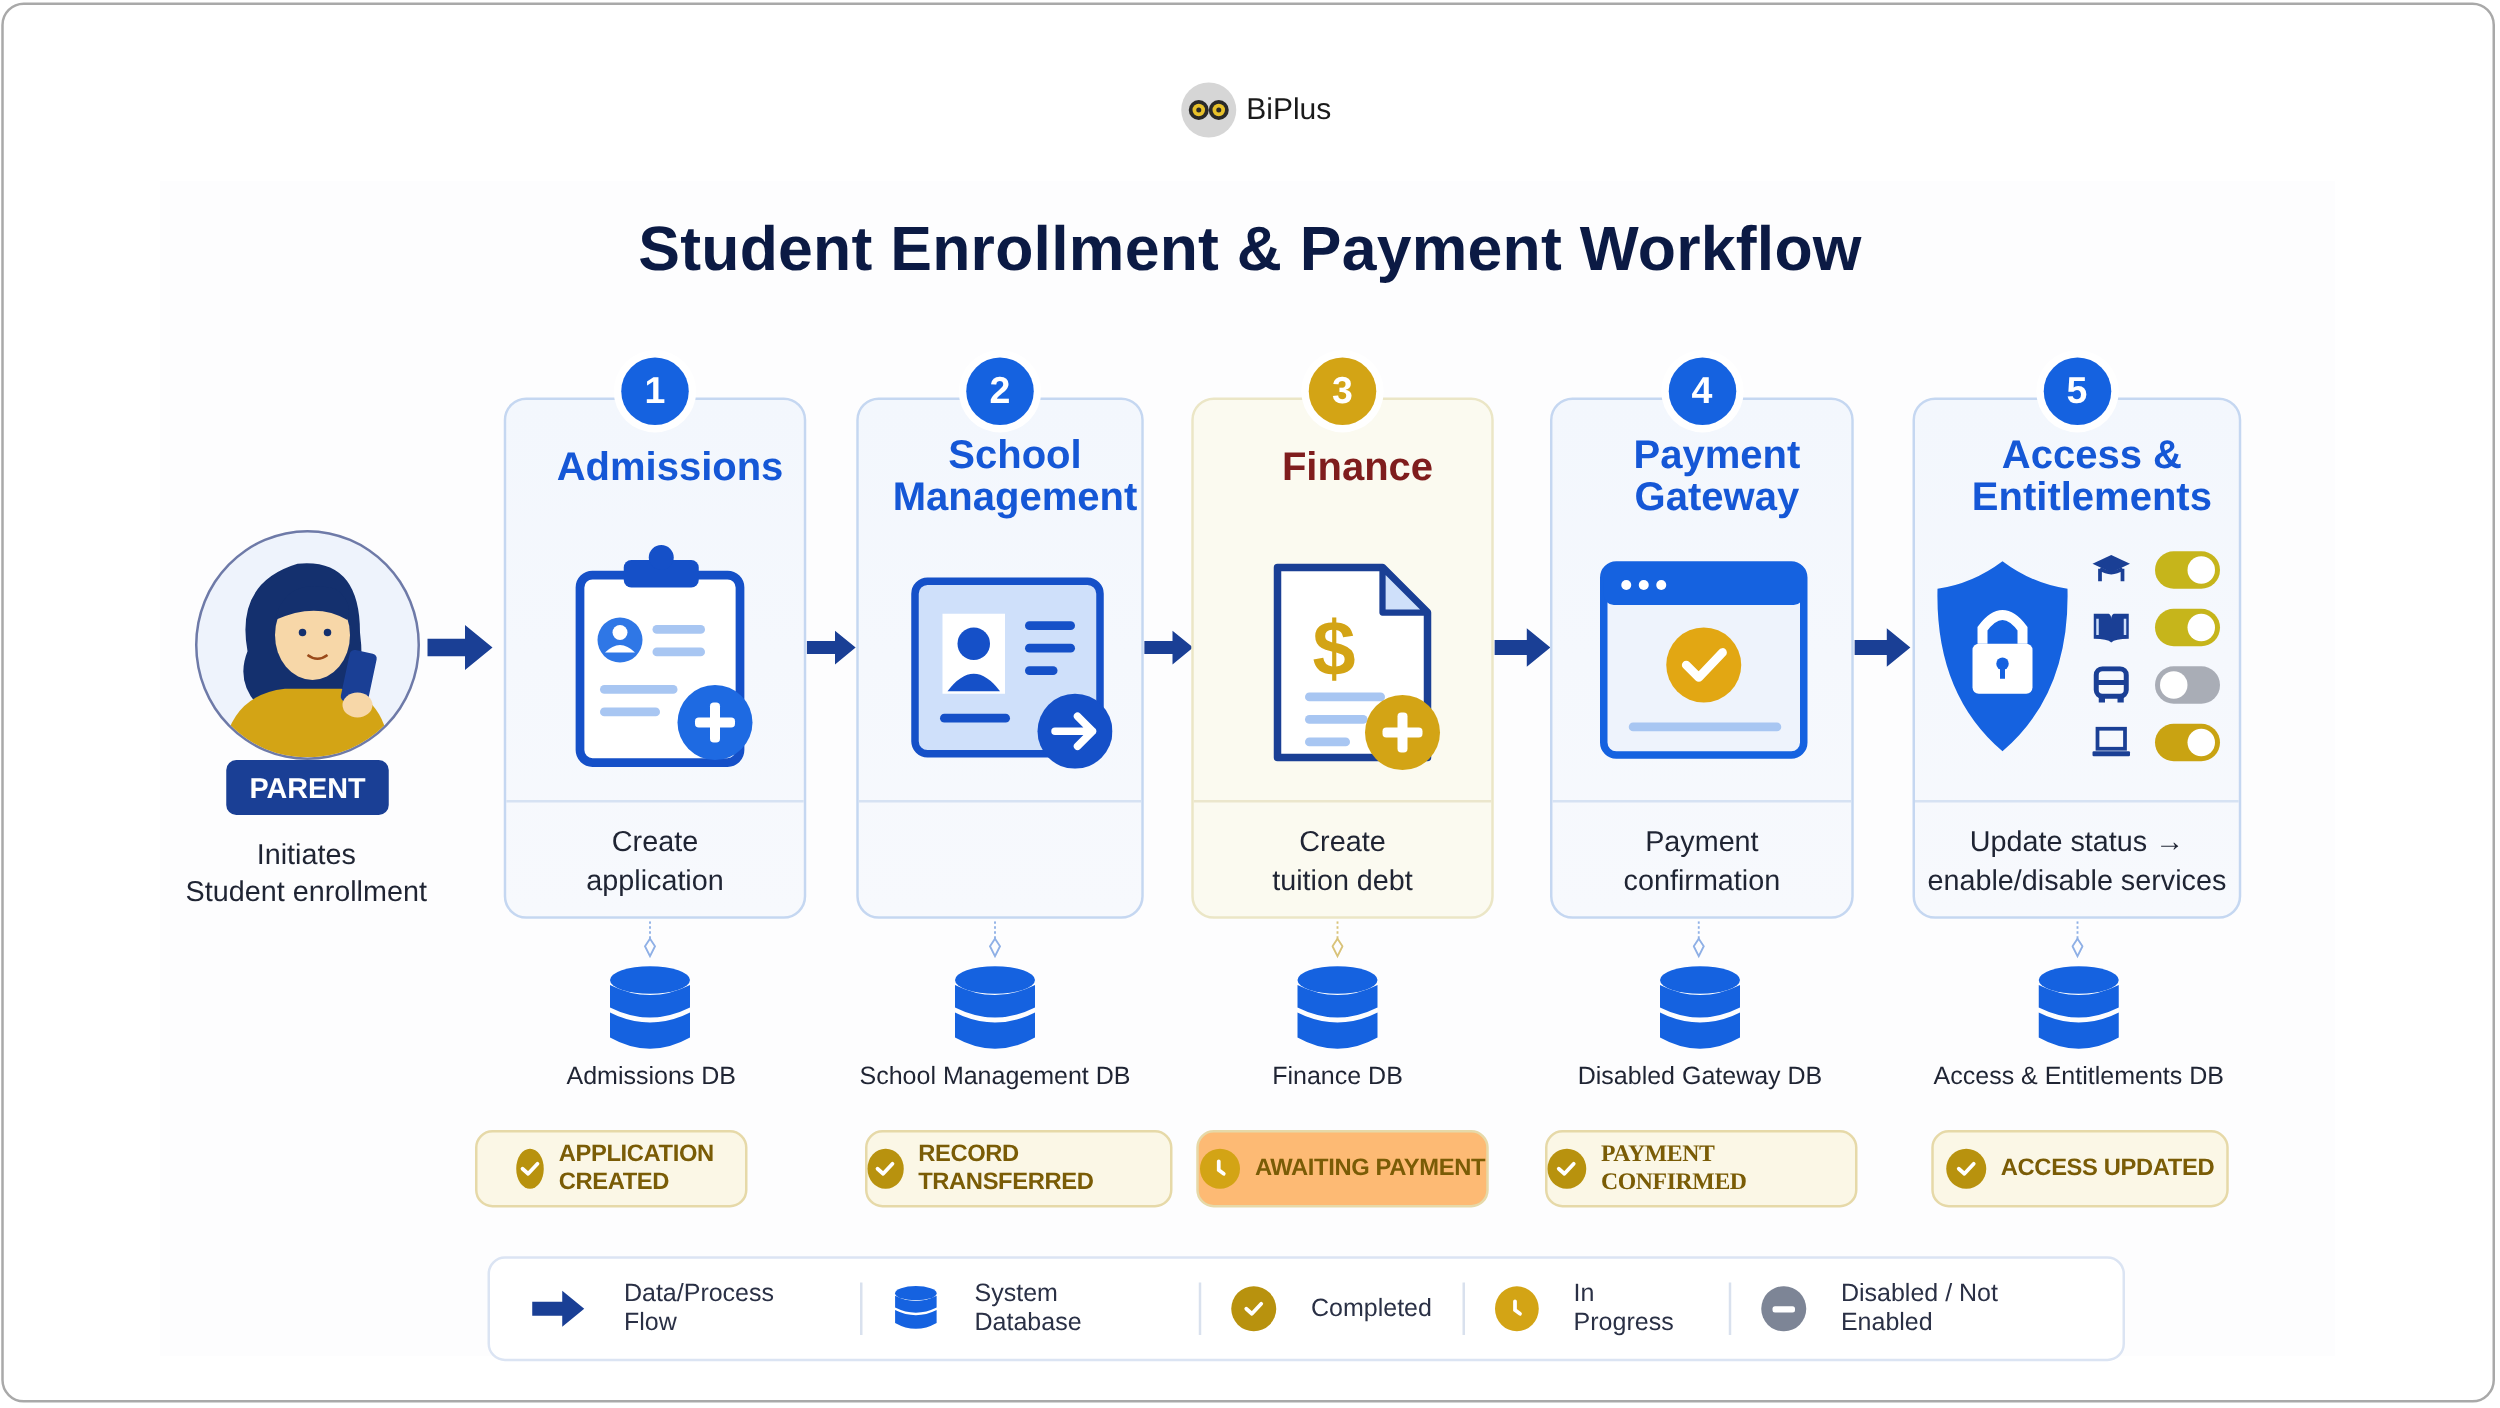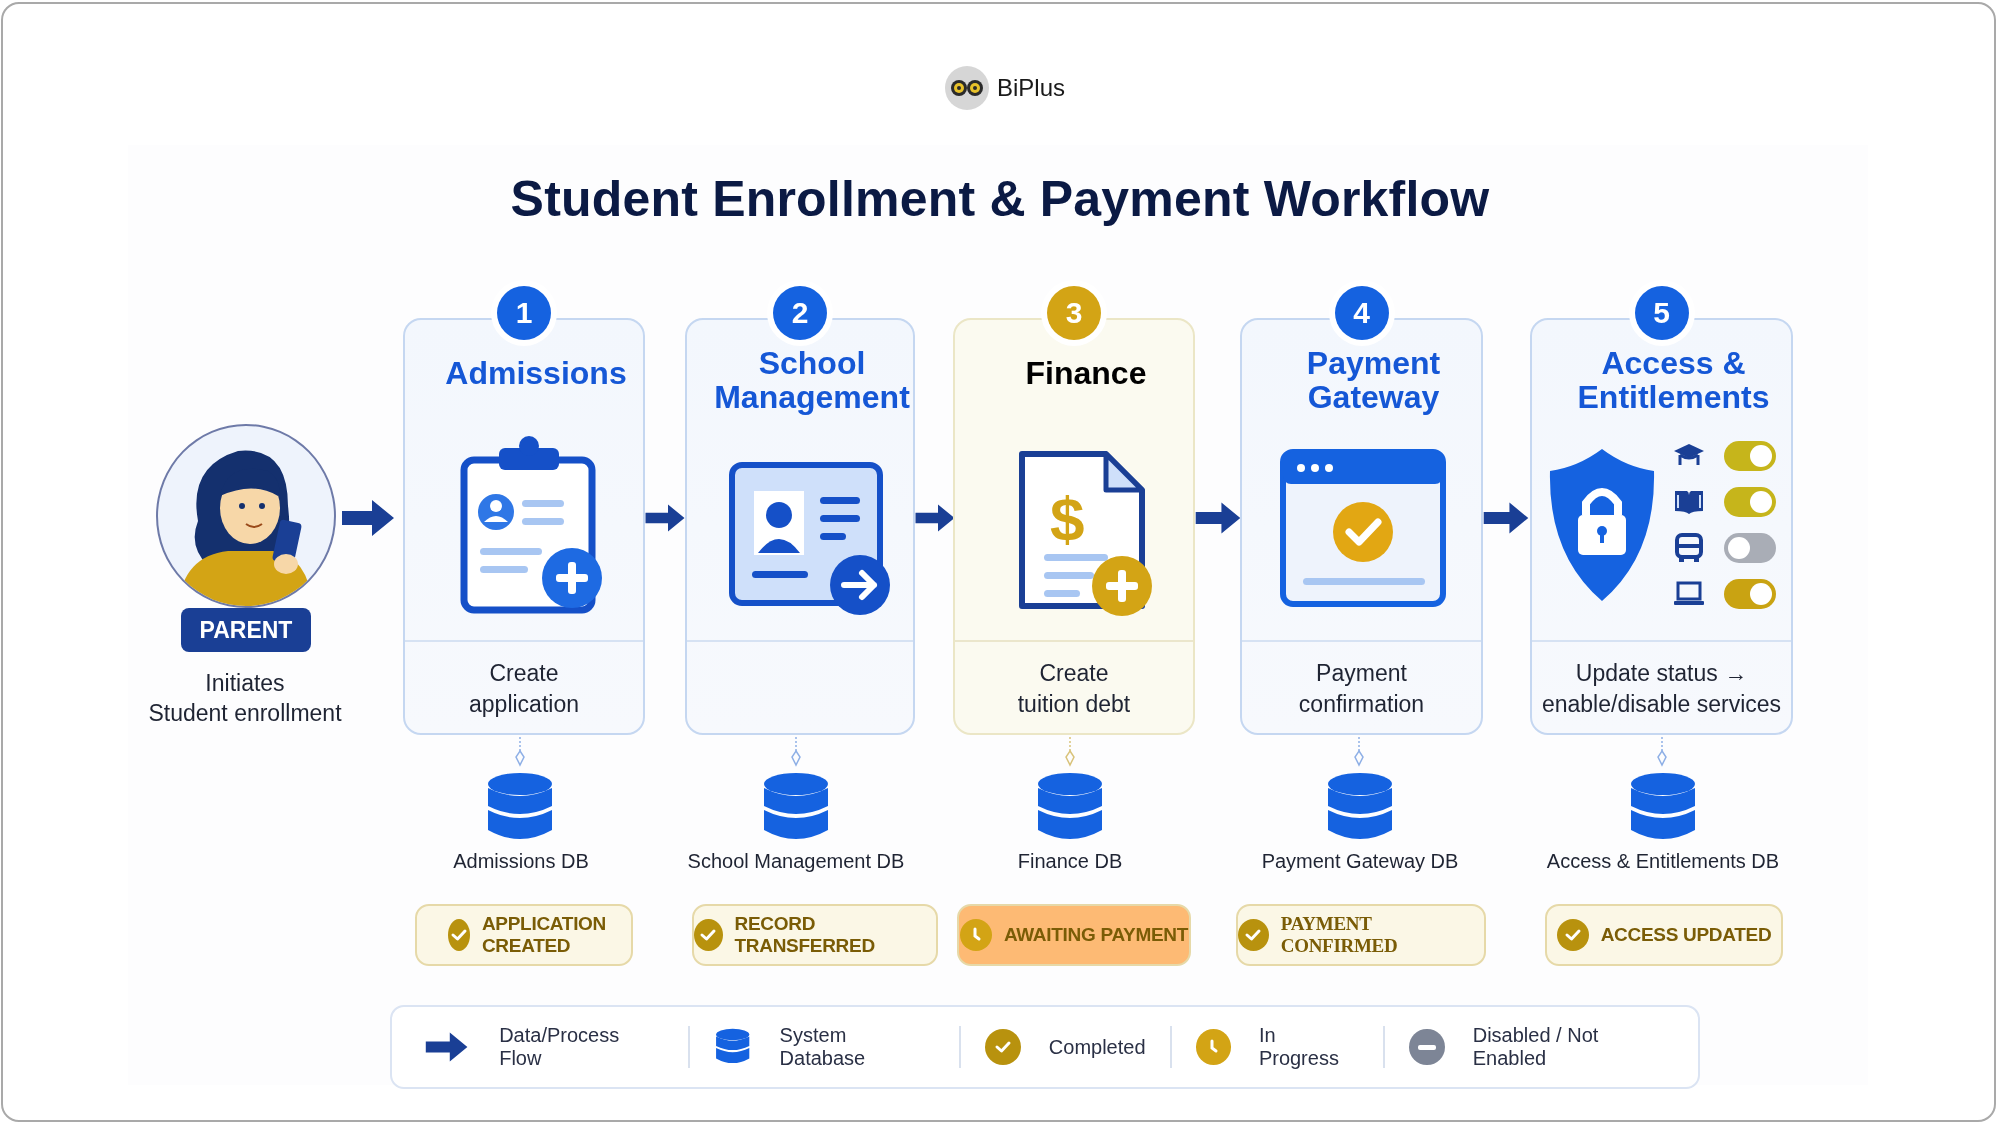--- a/index.html
+++ b/index.html
@@ -13,21 +13,21 @@
   .parent{position:absolute;left:150px;top:422px;width:190px;}
   .parent-circle{position:absolute;left:6px;top:2px;width:176px;height:180px;border-radius:50%;border:2px solid #6e7aa8;background:#eef3fc;overflow:hidden;}
   .parent-tag{position:absolute;left:31px;top:186px;width:130px;height:44px;background:#1a3f95;border-radius:8px;color:#fff;font-weight:700;font-size:23px;display:flex;align-items:center;justify-content:center;}
   .parent-caption{position:absolute;left:-20px;top:246px;width:230px;text-align:center;font-size:23px;color:#1f2433;line-height:30px;}
   .flow-arrow{position:absolute;width:56px;height:40px;}
   .card{position:absolute;top:318px;height:417px;border-radius:18px;border:2px solid #c5d7f1;background:linear-gradient(#f3f7fd,#f7f9fd);box-sizing:border-box;}
   .card.gold{border-color:#ebe6c6;background:#fbfaf0;}
   .card .divider{position:absolute;left:0;right:0;top:320px;border-top:2px solid #d6e2f3;}
   .card.gold .divider{border-top-color:#ebe6cc;}
   .card-title{position:absolute;left:0;right:0;top:34px;text-align:center;font-size:32px;font-weight:700;color:#1557d6;line-height:34px;padding-left:24px;}
-  .card.gold .card-title{color:#000000;}
+  .card.gold .card-title{color:#7f1d1d;}
   .card-desc{position:absolute;left:0;right:0;top:338px;text-align:center;font-size:23px;color:#1f2433;line-height:31px;}
   .step-num{position:absolute;top:-34px;left:50%;margin-left:-27px;width:54px;height:54px;border-radius:50%;background:#1562e0;color:#fff;font-weight:700;font-size:30px;display:flex;align-items:center;justify-content:center;box-shadow:0 0 0 6px #fff;}
   .step-num.gold{background:#d3a415;}
   .card-icon{position:absolute;left:0;right:0;top:110px;height:190px;display:flex;align-items:center;justify-content:center;}
   .connector{position:absolute;top:737px;width:10px;height:32px;}
   .db{position:absolute;top:772px;width:72px;height:72px;}
   .db-label{position:absolute;top:850px;width:260px;text-align:center;font-size:20px;color:#1f2433;}
   .status{position:absolute;top:904px;height:62px;border-radius:14px;border:2px solid #e6d9a8;background:#fbf7e6;box-sizing:border-box;display:flex;align-items:center;justify-content:center;gap:12px;}
   .status.progress{background:#fdba74;}
   .status-icon{width:32px;height:32px;border-radius:50%;display:flex;align-items:center;justify-content:center;}
@@ -300,29 +300,29 @@
     <ellipse cx="36" cy="12" rx="32" ry="11" fill="#1562e0"></ellipse>
     <path d="M4 16 Q36 32 68 16 V34 Q36 50 4 34Z" fill="#1562e0"></path>
     <path d="M4 38 Q36 54 68 38 V58 Q36 76 4 58Z" fill="#1562e0"></path>
   </svg>
 <div class="db-label" style="left:940px;">Finance DB</div>
 <svg class="db" style="left:1324px;" viewBox="0 0 72 72">
     <ellipse cx="36" cy="12" rx="32" ry="11" fill="#1562e0"></ellipse>
     <path d="M4 16 Q36 32 68 16 V34 Q36 50 4 34Z" fill="#1562e0"></path>
     <path d="M4 38 Q36 54 68 38 V58 Q36 76 4 58Z" fill="#1562e0"></path>
   </svg>
-<div class="db-label" style="left:1230px;">Payment Gateway DB</div>
+<div class="db-label" style="left:1230px;">Disabled Gateway DB</div>
 <svg class="db" style="left:1627px;" viewBox="0 0 72 72">
     <ellipse cx="36" cy="12" rx="32" ry="11" fill="#1562e0"></ellipse>
     <path d="M4 16 Q36 32 68 16 V34 Q36 50 4 34Z" fill="#1562e0"></path>
     <path d="M4 38 Q36 54 68 38 V58 Q36 76 4 58Z" fill="#1562e0"></path>
   </svg>
 <div class="db-label" style="left:1533px;">Access &amp; Entitlements DB</div>
 
-<div class="status" style="left:415px;width:218px;padding-left:31px;">
+<div class="status" style="left:380px;width:218px;padding-left:31px;">
   <div class="status-icon" style="background:#b8920e;">
       <svg width="18" height="18" viewBox="0 0 18 18">
         <path d="M3 9 L7.5 13 L15 5" stroke="#fff" stroke-width="3" fill="none" stroke-linecap="round" stroke-linejoin="round"></path>
       </svg>
     </div>
   <span class="status-label">APPLICATION CREATED</span>
 </div>
 <div class="status" style="left:680px;width:246px;margin-left:12px;">
   <div class="status-icon" style="background:#b8920e;">
       <svg width="18" height="18" viewBox="0 0 18 18">

